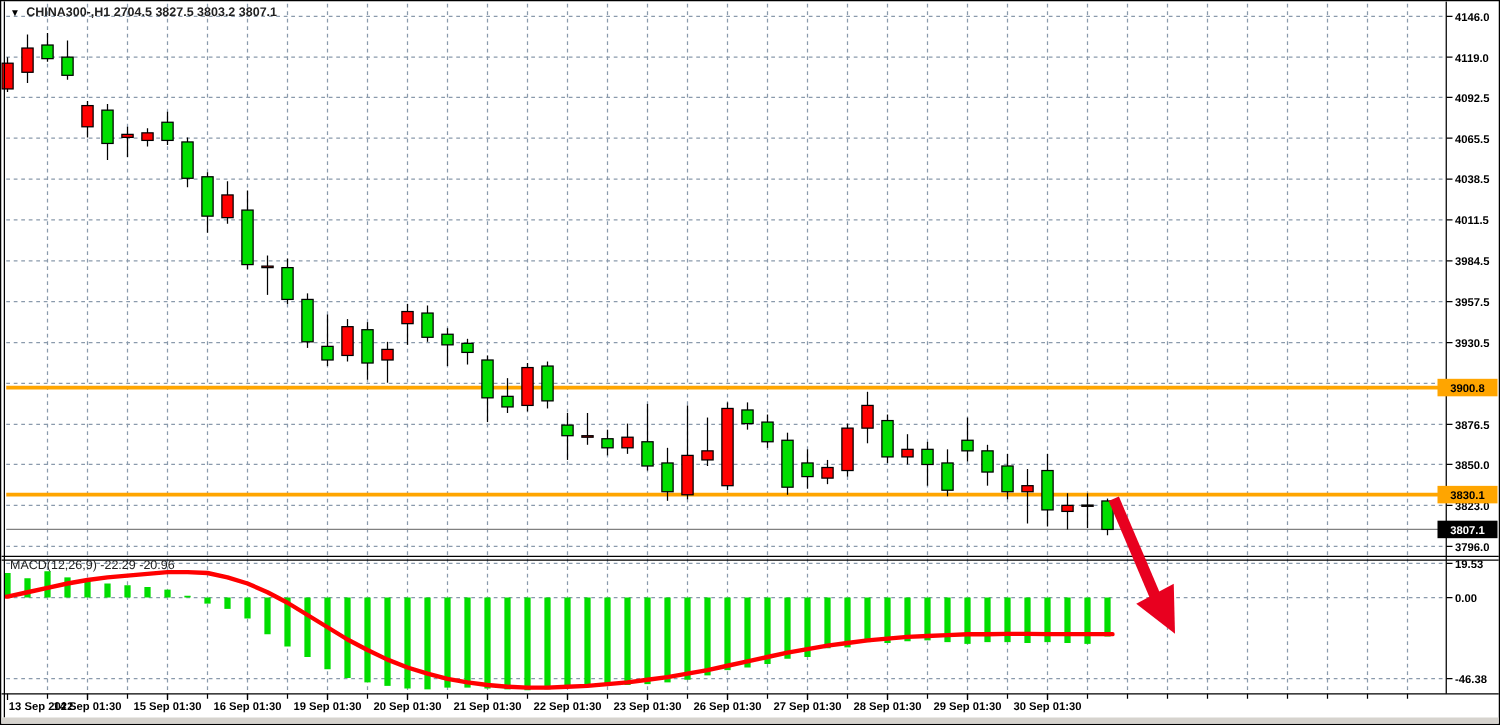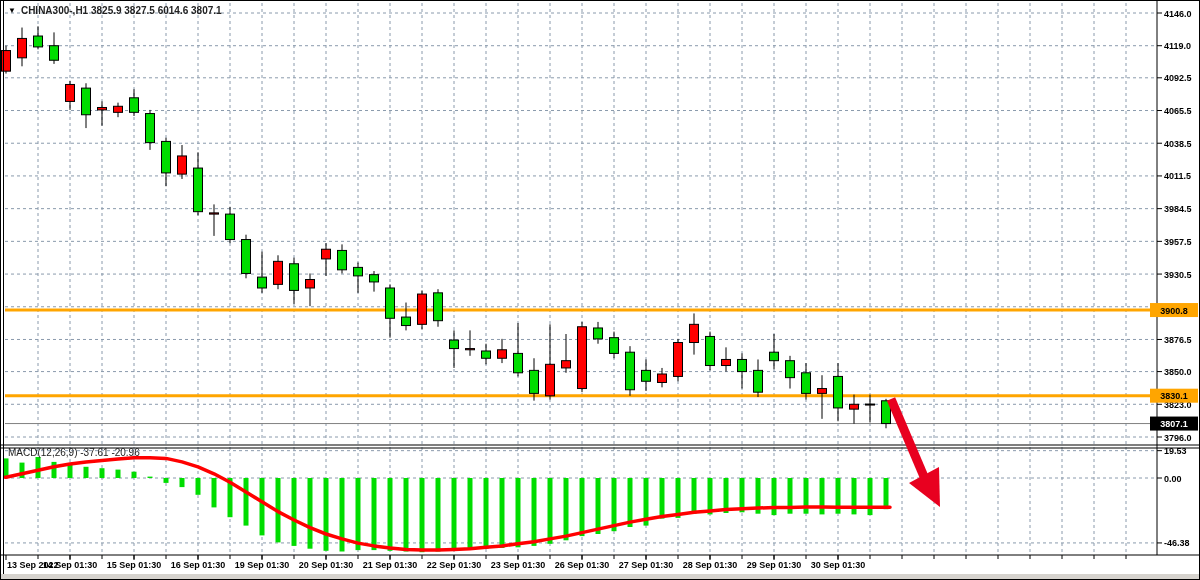--- a/index.html
+++ b/index.html
@@ -19,23 +19,23 @@
     position:absolute;left:7px;top:446px;font-size:10px;color:#222;z-index:5;white-space:pre;
   }
   .bottom-strip{position:absolute;left:0;bottom:0;width:100%;height:5px;background:#d6d3ce;}
 </style>
 </head>
 <body>
 
 <div class="wrap">
   <div class="title-bar">
     <span class="dd">▼</span>
-    <span>CHINA300-,H1 3825.9 3827.5 6014.6 3807.1</span>
+    <span>CHINA300-,H1 2704.5 3827.5 3803.2 3807.1</span>
   </div>
-  <div class="macd-label">MACD(12,26,9) -37.61 -20.96</div>
+  <div class="macd-label">MACD(12,26,9) -22.29 -20.96</div>
   <svg id="cv" width="1200" height="580">
       <g>
         <line x1="4" y1="12" x2="1156" y2="12" stroke="#8a9aac" stroke-width="1" stroke-dasharray="3,3"></line>
         <line x1="4" y1="44.70857142857143" x2="1156" y2="44.70857142857143" stroke="#8a9aac" stroke-width="1" stroke-dasharray="3,3"></line>
         <line x1="4" y1="76.81142857142858" x2="1156" y2="76.81142857142858" stroke="#8a9aac" stroke-width="1" stroke-dasharray="3,3"></line>
         <line x1="4" y1="109.52000000000001" x2="1156" y2="109.52000000000001" stroke="#8a9aac" stroke-width="1" stroke-dasharray="3,3"></line>
         <line x1="4" y1="142.22857142857143" x2="1156" y2="142.22857142857143" stroke="#8a9aac" stroke-width="1" stroke-dasharray="3,3"></line>
         <line x1="4" y1="174.93714285714287" x2="1156" y2="174.93714285714287" stroke="#8a9aac" stroke-width="1" stroke-dasharray="3,3"></line>
         <line x1="4" y1="207.6457142857143" x2="1156" y2="207.6457142857143" stroke="#8a9aac" stroke-width="1" stroke-dasharray="3,3"></line>
         <line x1="4" y1="240.35428571428574" x2="1156" y2="240.35428571428574" stroke="#8a9aac" stroke-width="1" stroke-dasharray="3,3"></line>

